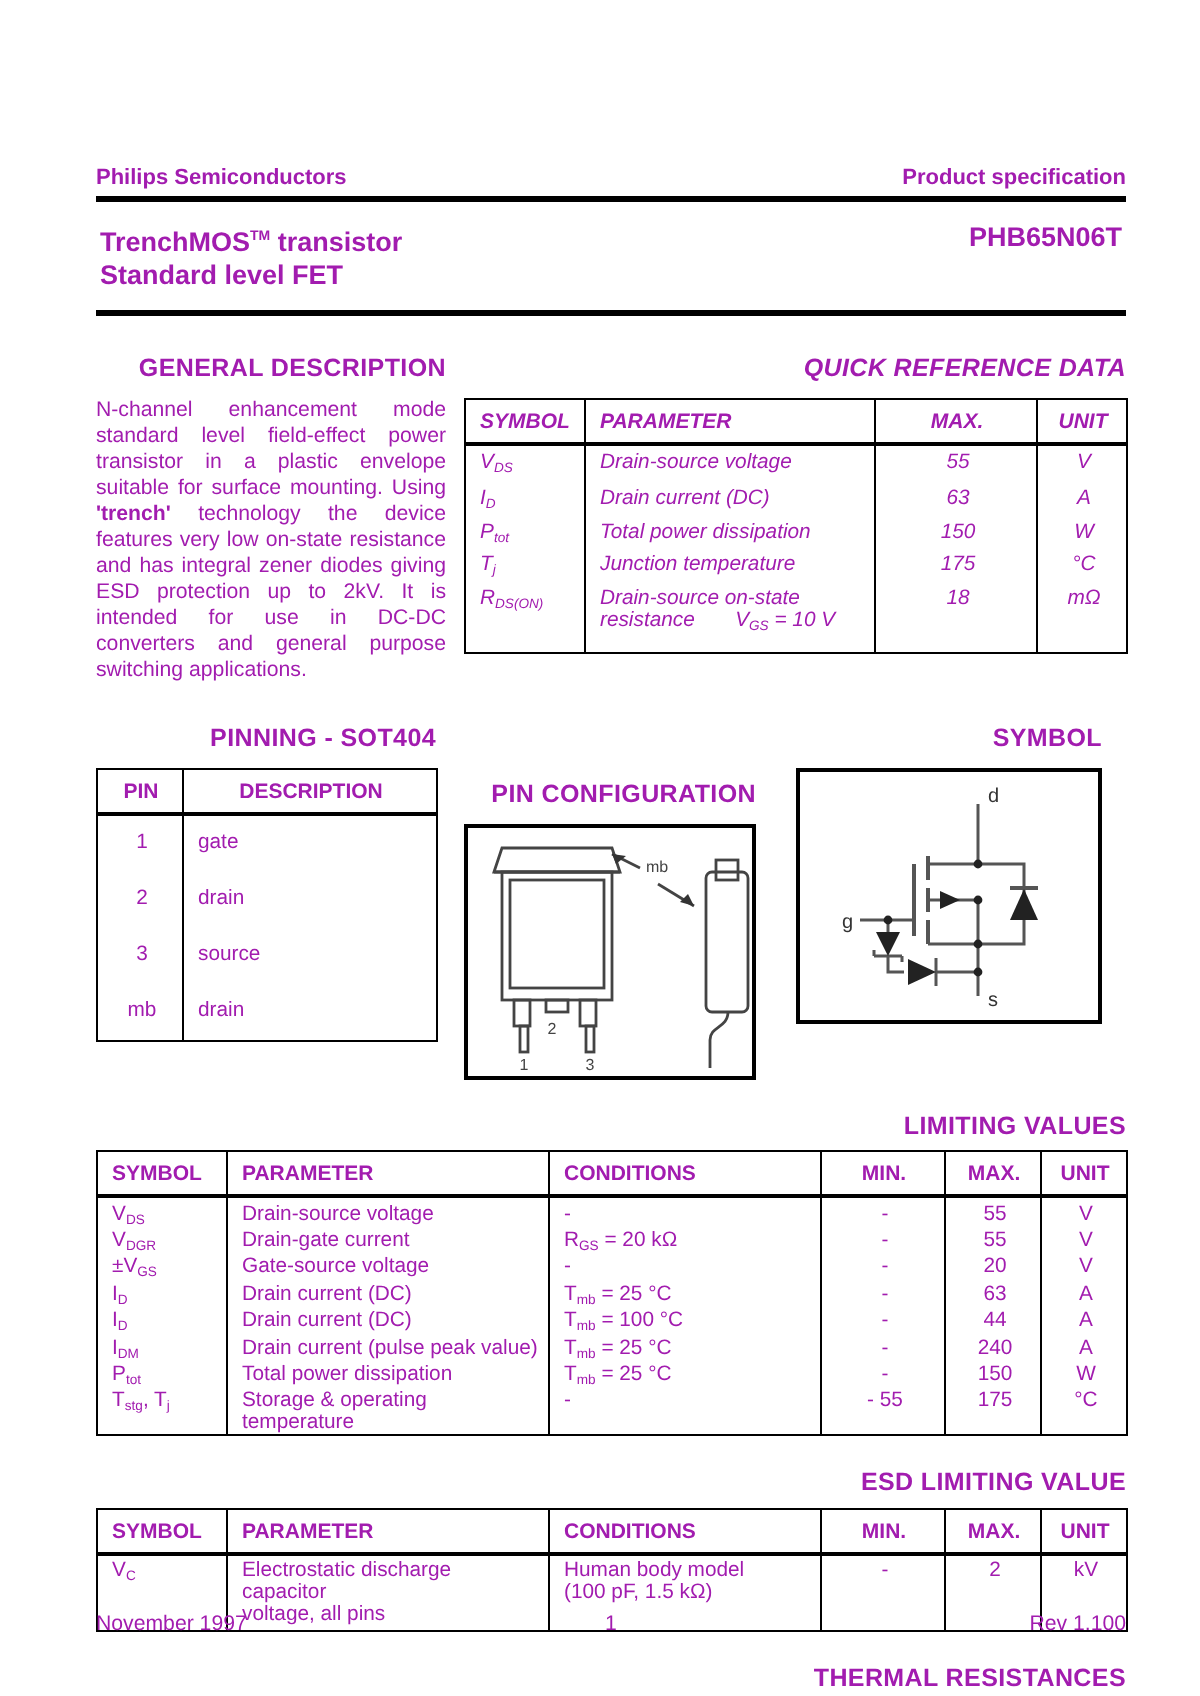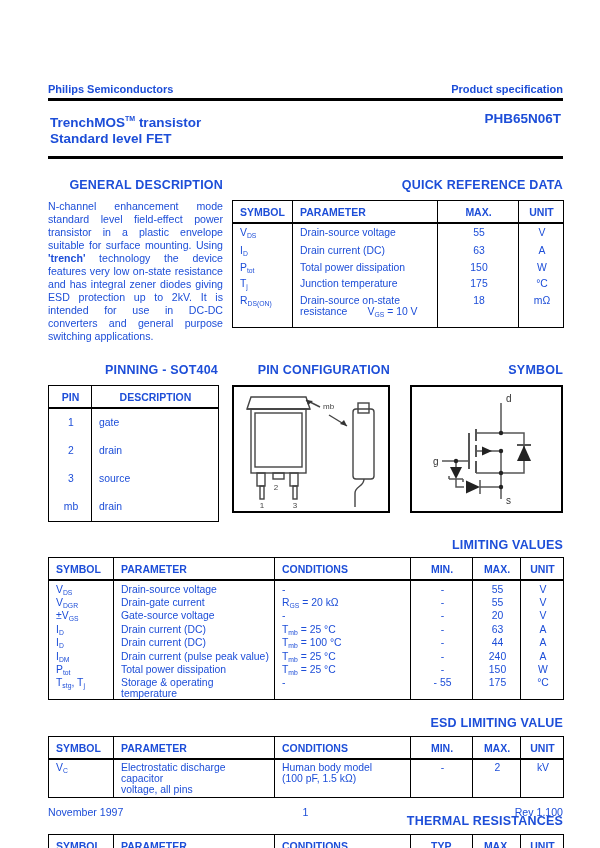--- a/index.html
+++ b/index.html
@@ -1,34 +1,34 @@
 <!DOCTYPE html>
 <html><head>
 <meta charset="utf-8">
 <style>
   html,body{margin:0;padding:0;background:#fff;}
   .page{
     position:relative;width:600px;height:848px;box-sizing:border-box;
-    background:#fff;color:#1d4ed8;
+    background:#fff;color:#a21caf;
     font-family:"Liberation Sans","DejaVu Sans",sans-serif;
     padding:83px 37px 5px 48px;overflow:hidden;
   }
   
   .masthead{display:flex;justify-content:space-between;font-size:11px;font-weight:bold;}
   .rule{height:3px;background:#000;margin-top:3px;}
   .titleblock{display:flex;justify-content:space-between;padding:10px 2px 6px 2px;}
   .titleblock .tl{font-size:13.5px;font-weight:bold;line-height:16px;}
   .titleblock .part{font-size:13.5px;font-weight:bold;line-height:16px;text-align:right;}
   sup{font-size:7px;}
   sub{font-size:6.8px;vertical-align:-2px;letter-spacing:0;}
   h2{font-size:12.5px;font-weight:bold;margin:0 0 8px 0;letter-spacing:0.2px;text-align:right;}
   
   .row1{display:flex;margin-top:19px;}
   .col-gd{width:175px;margin-right:9px;flex:none;}
-  .col-qrd{width:331px;flex:none;}
+  .col-qrd{width:331px;flex:none;font-style:italic;}
   .gd-text{font-size:10.6px;line-height:13.1px;text-align:justify;}
   
   table{border-collapse:collapse;table-layout:fixed;}
   .spec{border:1.5px solid #000;}
   .spec th{
     font-size:10.5px;font-weight:bold;text-align:left;
     padding:5px 6px 4px 7px;border-bottom:2px solid #000;border-right:1.5px solid #000;
     vertical-align:middle;
   }
   .spec th:last-child{border-right:none;}
@@ -44,21 +44,21 @@
   #qrd td:nth-child(3),#qrd td:nth-child(4){text-align:center;}
   tr.filler td{height:auto;}
   
   #pinning{width:170px;height:128px;}
   #pinning td{height:26px;vertical-align:middle;padding-top:2px;}
   #pinning th:nth-child(1),#pinning td:nth-child(1),
   #pinning th:nth-child(2){text-align:center;}
   
   .row2{display:flex;margin-top:19px;}
   .c-pin{width:170px;margin-right:14px;flex:none;}
-  .c-cfg{width:158px;margin-right:20px;flex:none;}
+  .c-cfg{width:146px;margin-right:20px;flex:none;margin-top:28px;}
   .c-sym{width:153px;flex:none;}
   .figbox{height:128px;border:2px solid #000;box-sizing:border-box;background:#fff;}
   .figbox svg{display:block;}
   
   .six{width:515px;}
   .six th:nth-child(4),.six th:nth-child(5),.six th:nth-child(6),
   .six td:nth-child(4),.six td:nth-child(5),.six td:nth-child(6){text-align:center;}
   #limiting td{line-height:10.4px;}
   #esd td,#thermal td{line-height:11px;padding-top:2px;padding-bottom:2px;}
   .sect{margin-top:16px;}

